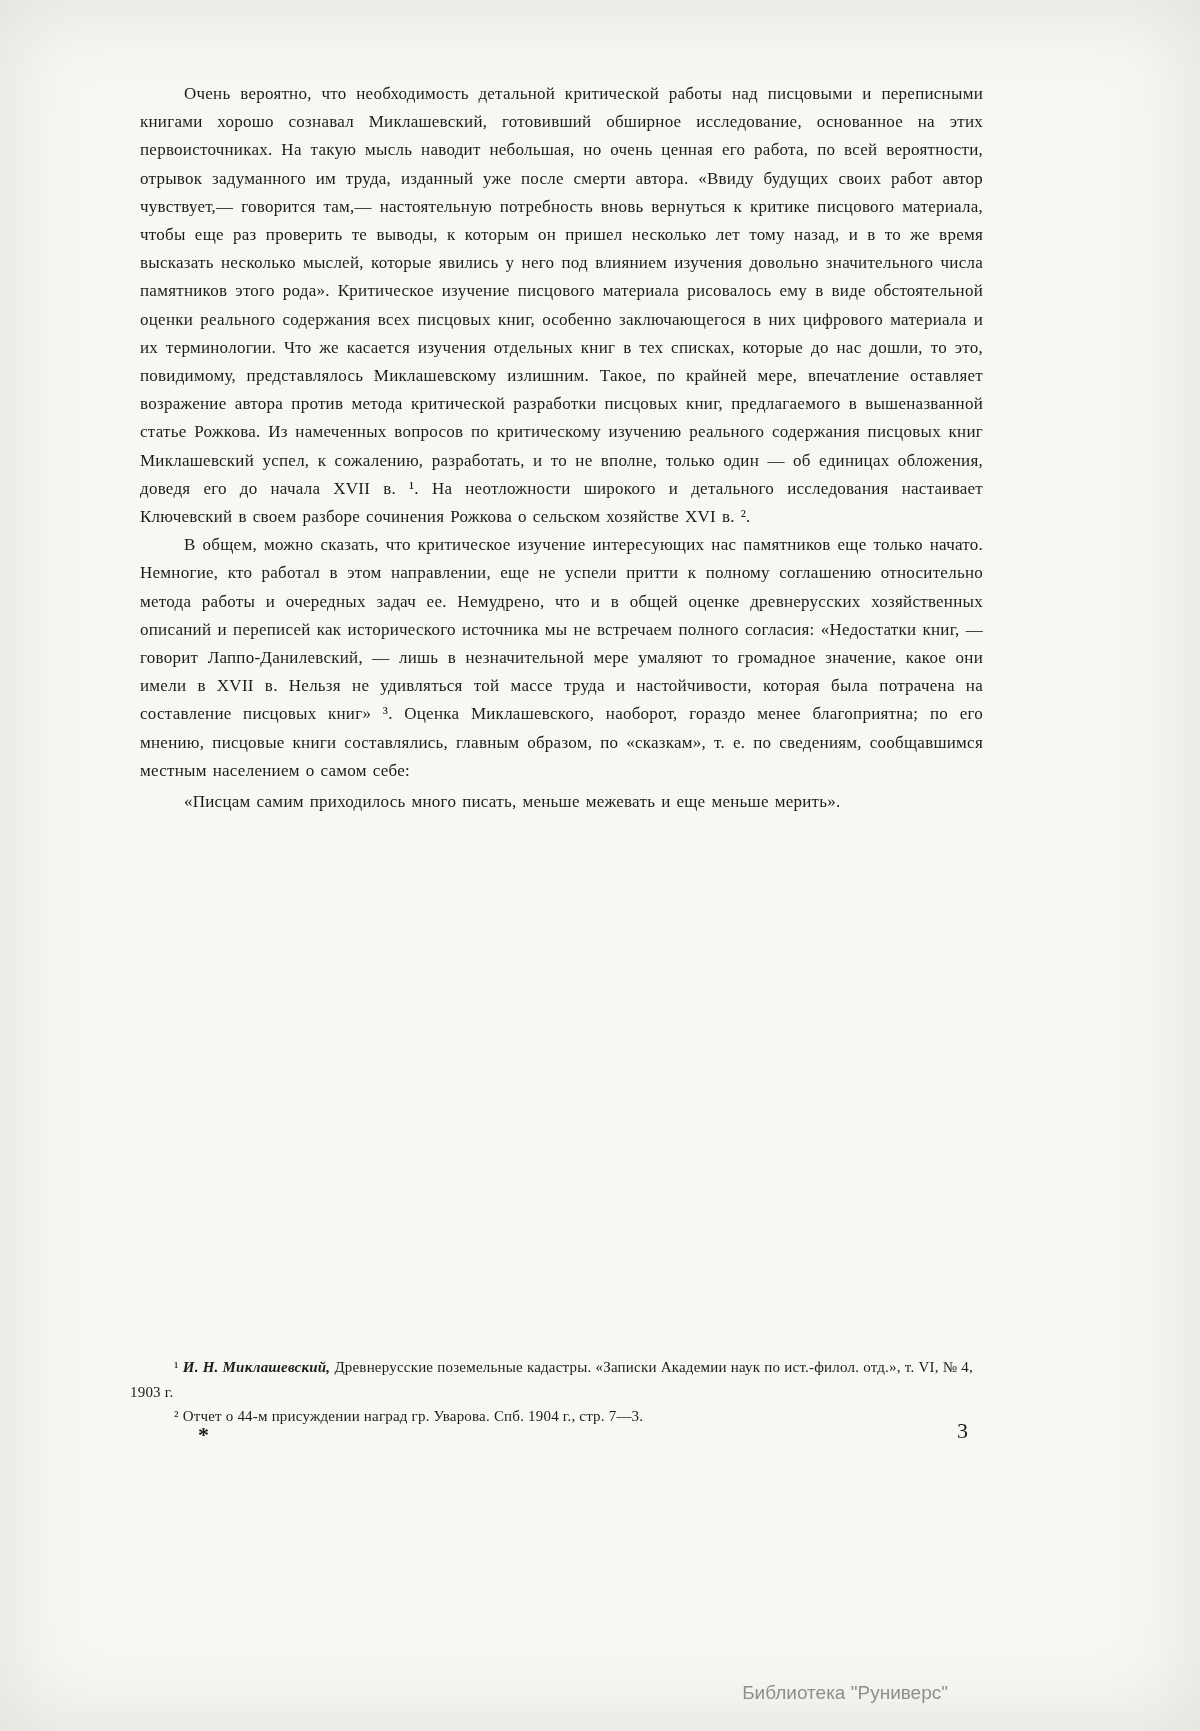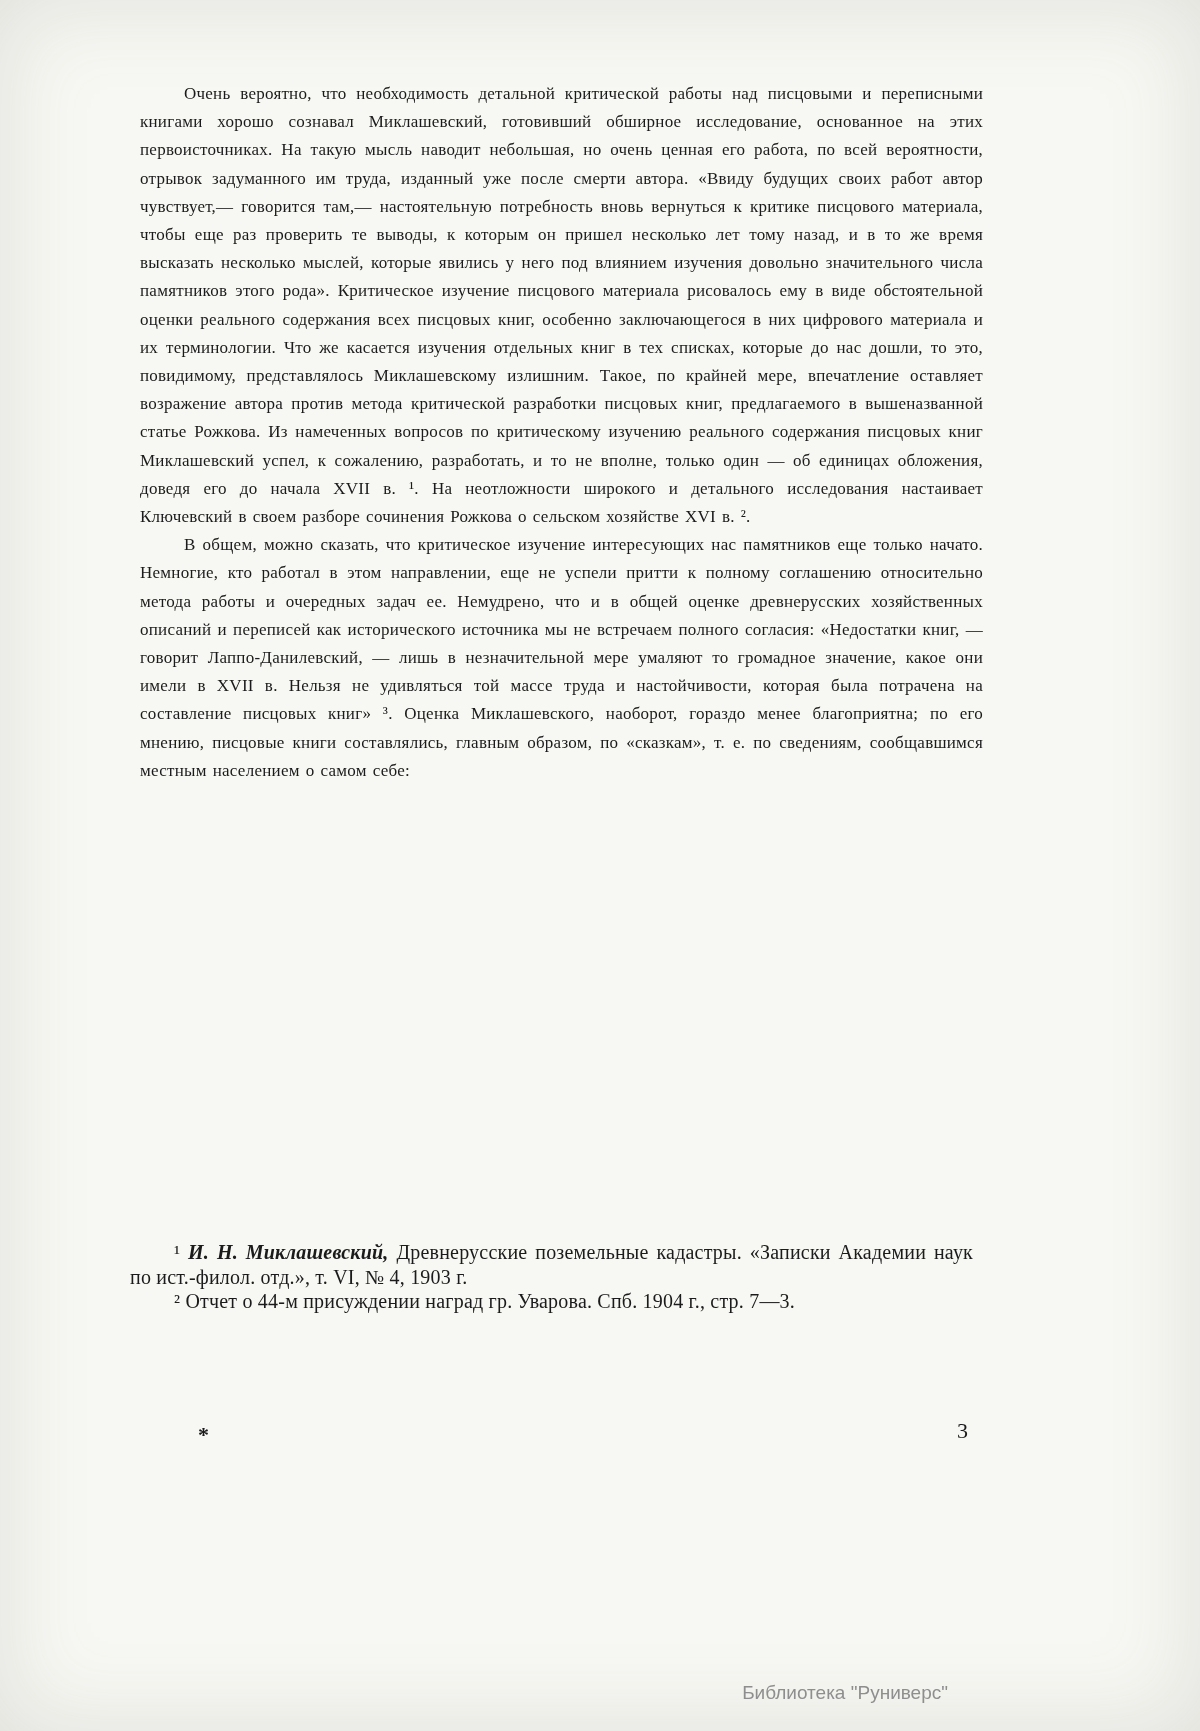--- a/index.html
+++ b/index.html
@@ -43,23 +43,23 @@
   }
   .para.quote {
     margin-top: 3px;
   }
   .para.last {
     margin-top: 3px;
   }
   .footnotes {
     position: absolute;
     left: 130px;
-    top: 1240px;
+    top: 1355px;
     width: 843px;
-    font-size: 20px;
+    font-size: 15px;
     line-height: 24.6px;
     text-align: justify;
     letter-spacing: 0.2px;
   }
   .footnote {
     margin: 0;
     text-indent: 44px;
   }
   .fn-author {
     font-style: italic;
@@ -88,20 +88,21 @@
   }
 </style>
 </head>
 <body>
 
 <div class="page">
 
   <div class="text-block">
     <p class="para">Очень вероятно, что необходимость детальной критической работы над писцовыми и переписными книгами хорошо сознавал Миклашевский, готовивший обширное исследование, основанное на этих первоисточниках. На такую мысль наводит небольшая, но очень ценная его работа, по всей вероятности, отрывок задуманного им труда, изданный уже после смерти автора. «Ввиду будущих своих работ автор чувствует,— говорится там,— настоятельную потребность вновь вернуться к критике писцового материала, чтобы еще раз проверить те выводы, к которым он пришел несколько лет тому назад, и в то же время высказать несколько мыслей, которые явились у него под влиянием изучения довольно значительного числа памятников этого рода». Критическое изучение писцового материала рисовалось ему в виде обстоятельной оценки реального содержания всех писцовых книг, особенно заключающегося в них цифрового материала и их терминологии. Что же касается изучения отдельных книг в тех списках, которые до нас дошли, то это, повидимому, представлялось Миклашевскому излишним. Такое, по крайней мере, впечатление оставляет возражение автора против метода критической разработки писцовых книг, предлагаемого в вышеназванной статье Рожкова. Из намеченных вопросов по критическому изучению реального содержания писцовых книг Миклашевский успел, к сожалению, разработать, и то не вполне, только один — об единицах обложения, доведя его до начала XVII в. ¹. На неотложности широкого и детального исследования настаивает Ключевский в своем разборе сочинения Рожкова о сельском хозяйстве XVI в. ².</p>
     <p class="para">В общем, можно сказать, что критическое изучение интересующих нас памятников еще только начато. Немногие, кто работал в этом направлении, еще не успели притти к полному соглашению относительно метода работы и очередных задач ее. Немудрено, что и в общей оценке древнерусских хозяйственных описаний и переписей как исторического источника мы не встречаем полного согласия: «Недостатки книг, — говорит Лаппо-Данилевский, — лишь в незначительной мере умаляют то громадное значение, какое они имели в XVII в. Нельзя не удивляться той массе труда и настойчивости, которая была потрачена на составление писцовых книг» ³. Оценка Миклашевского, наоборот, гораздо менее благоприятна; по его мнению, писцовые книги составлялись, главным образом, по «сказкам», т. е. по сведениям, сообщавшимся местным населением о самом себе:</p>
+    <p class="para quote">«Писцам самим приходилось много писать, меньше межевать и еще меньше мерить».</p>
   </div>
 
   <div class="footnotes">
     <p class="footnote">
       <span class="fn-marker">¹</span>
       <span class="fn-author">И. Н. Миклашевский,</span>
       <span class="fn-text">Древнерусские поземельные кадастры. «Записки Академии наук по ист.-филол. отд.», т. VI, № 4, 1903 г.</span>
     </p>
     <p class="footnote">
       <span class="fn-marker">²</span>

